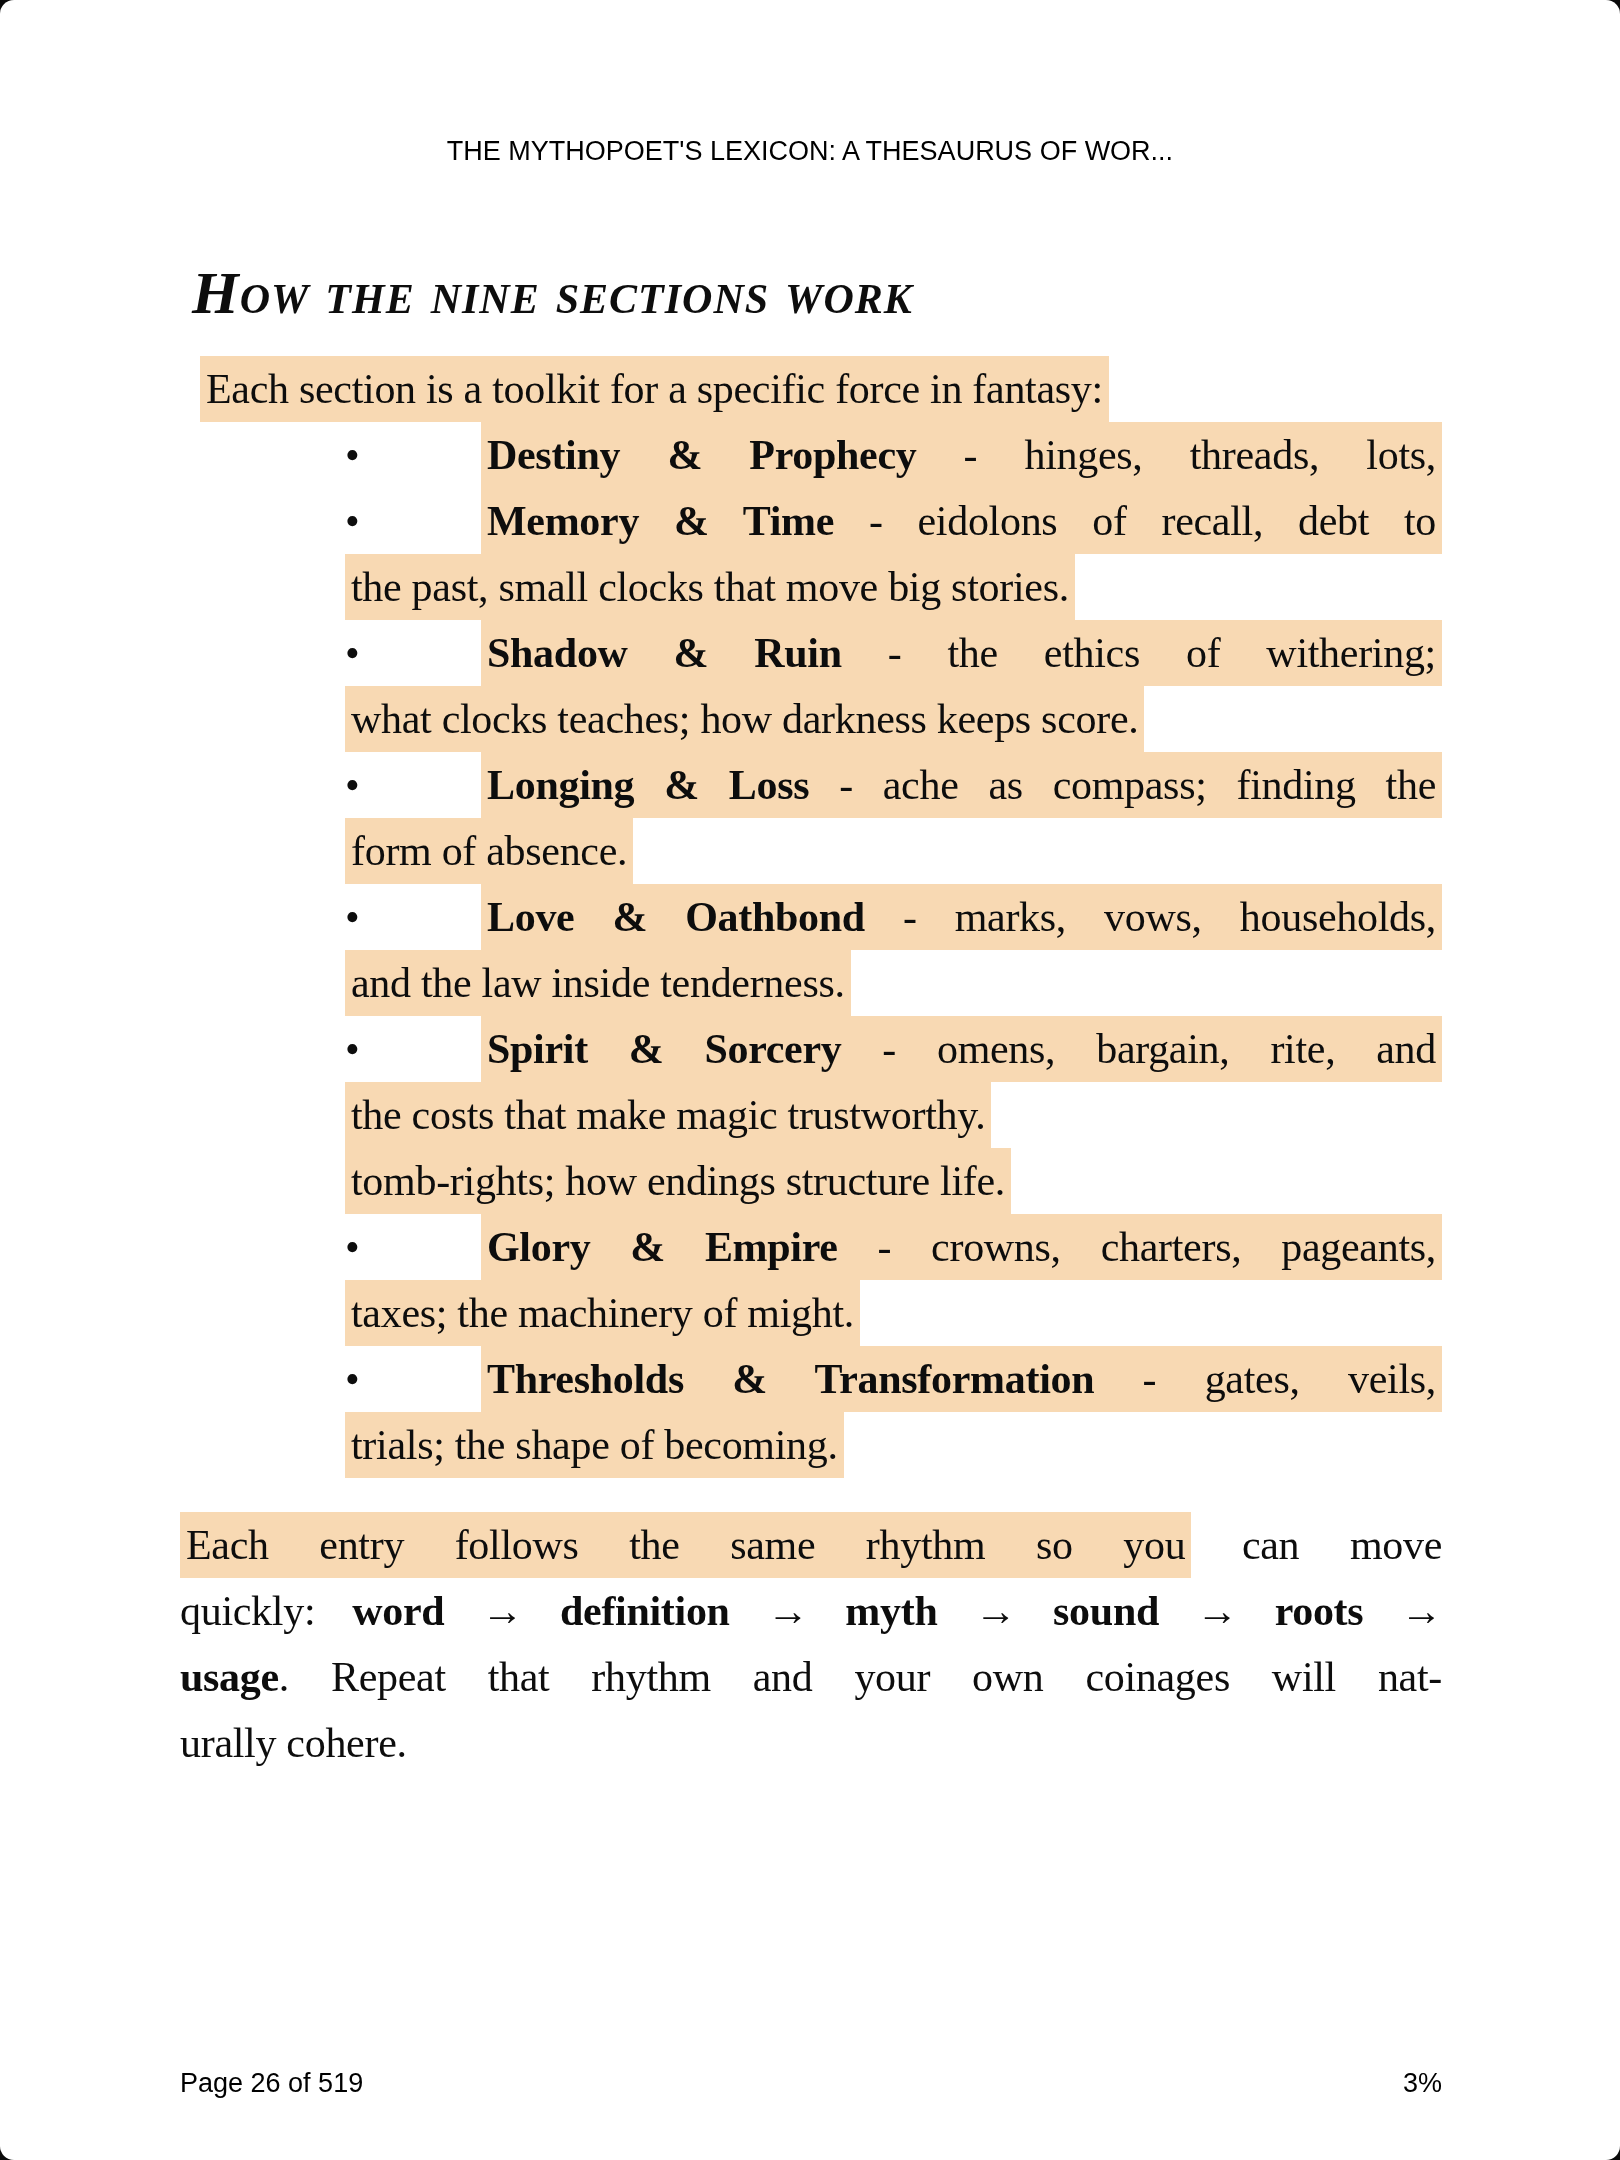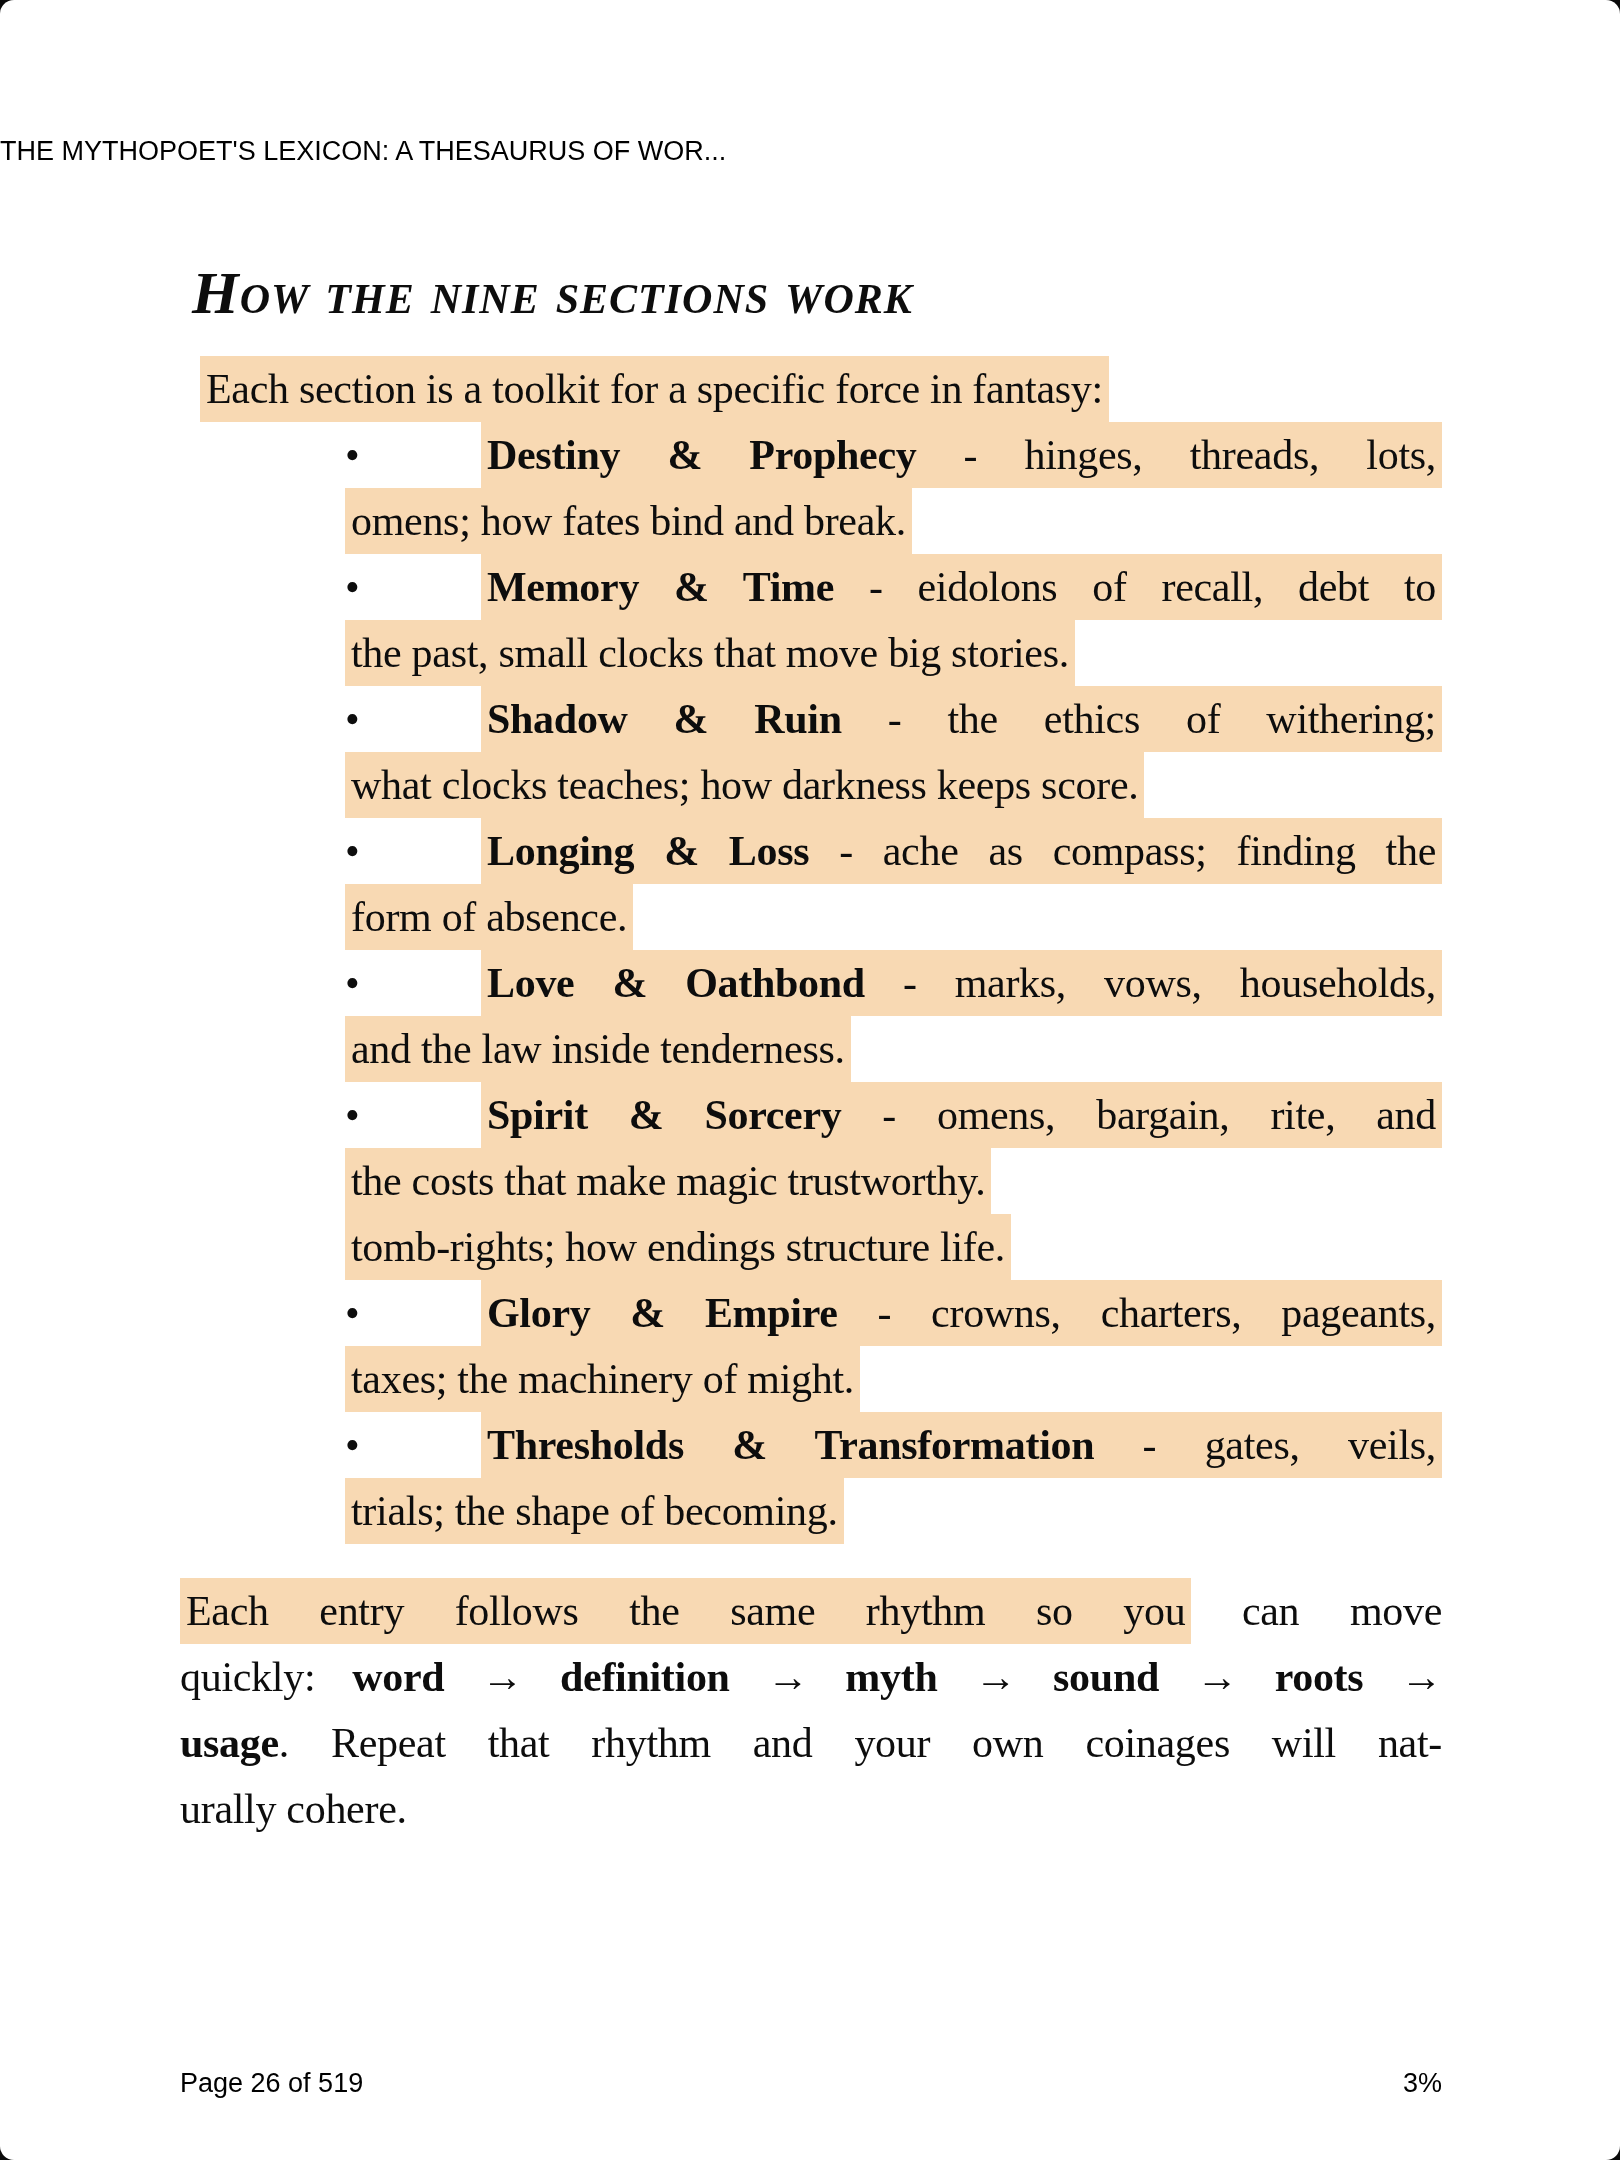--- a/index.html
+++ b/index.html
@@ -9,20 +9,21 @@
     position: relative;
     width: 1620px; height: 2160px;
     background: #ffffff;
     border-radius: 14px;
     overflow: hidden;
     font-family: "Liberation Serif", serif;
     color: var(--ink);
   }
   .header {
     position: absolute; top: 136px; left: 0; width: 100%;
+    text-align: center;
     font-family: "Liberation Sans", sans-serif;
     font-size: 27px; color: #000;
   }
   .content {
     position: absolute; left: 180px; top: 240px; width: 1262px;
     font-size: 42px; letter-spacing: -0.3px;
   }
   h1.heading {
     font-family: "Liberation Serif", serif;
     font-style: italic; font-weight: 700;
@@ -57,21 +58,20 @@
   </div>
 
   <div class="content">
     <h1 class="heading">How the nine sections work</h1>
 
     <div class="line intro-line"><span class="hl">Each section is a toolkit for a specific force in fantasy:</span></div>
 
     <div>
         <div class="item">
           <div class="line l1 just"><span class="bullet">•</span><span class="tab"></span><span class="hl"><b>Destiny &amp; Prophecy</b><span> - hinges, threads, lots,</span></span></div>
-          <div class="line l2"><span class="hl">omens; how fates bind and break.</span></div>
         </div>
         <div class="item">
           <div class="line l1 just"><span class="bullet">•</span><span class="tab"></span><span class="hl"><b>Memory &amp; Time</b><span> - eidolons of recall, debt to</span></span></div>
           <div class="line l2"><span class="hl">the past, small clocks that move big stories.</span></div>
         </div>
         <div class="item">
           <div class="line l1 just"><span class="bullet">•</span><span class="tab"></span><span class="hl"><b>Shadow &amp; Ruin</b><span> - the ethics of withering;</span></span></div>
           <div class="line l2"><span class="hl">what clocks teaches; how darkness keeps score.</span></div>
         </div>
         <div class="item">

